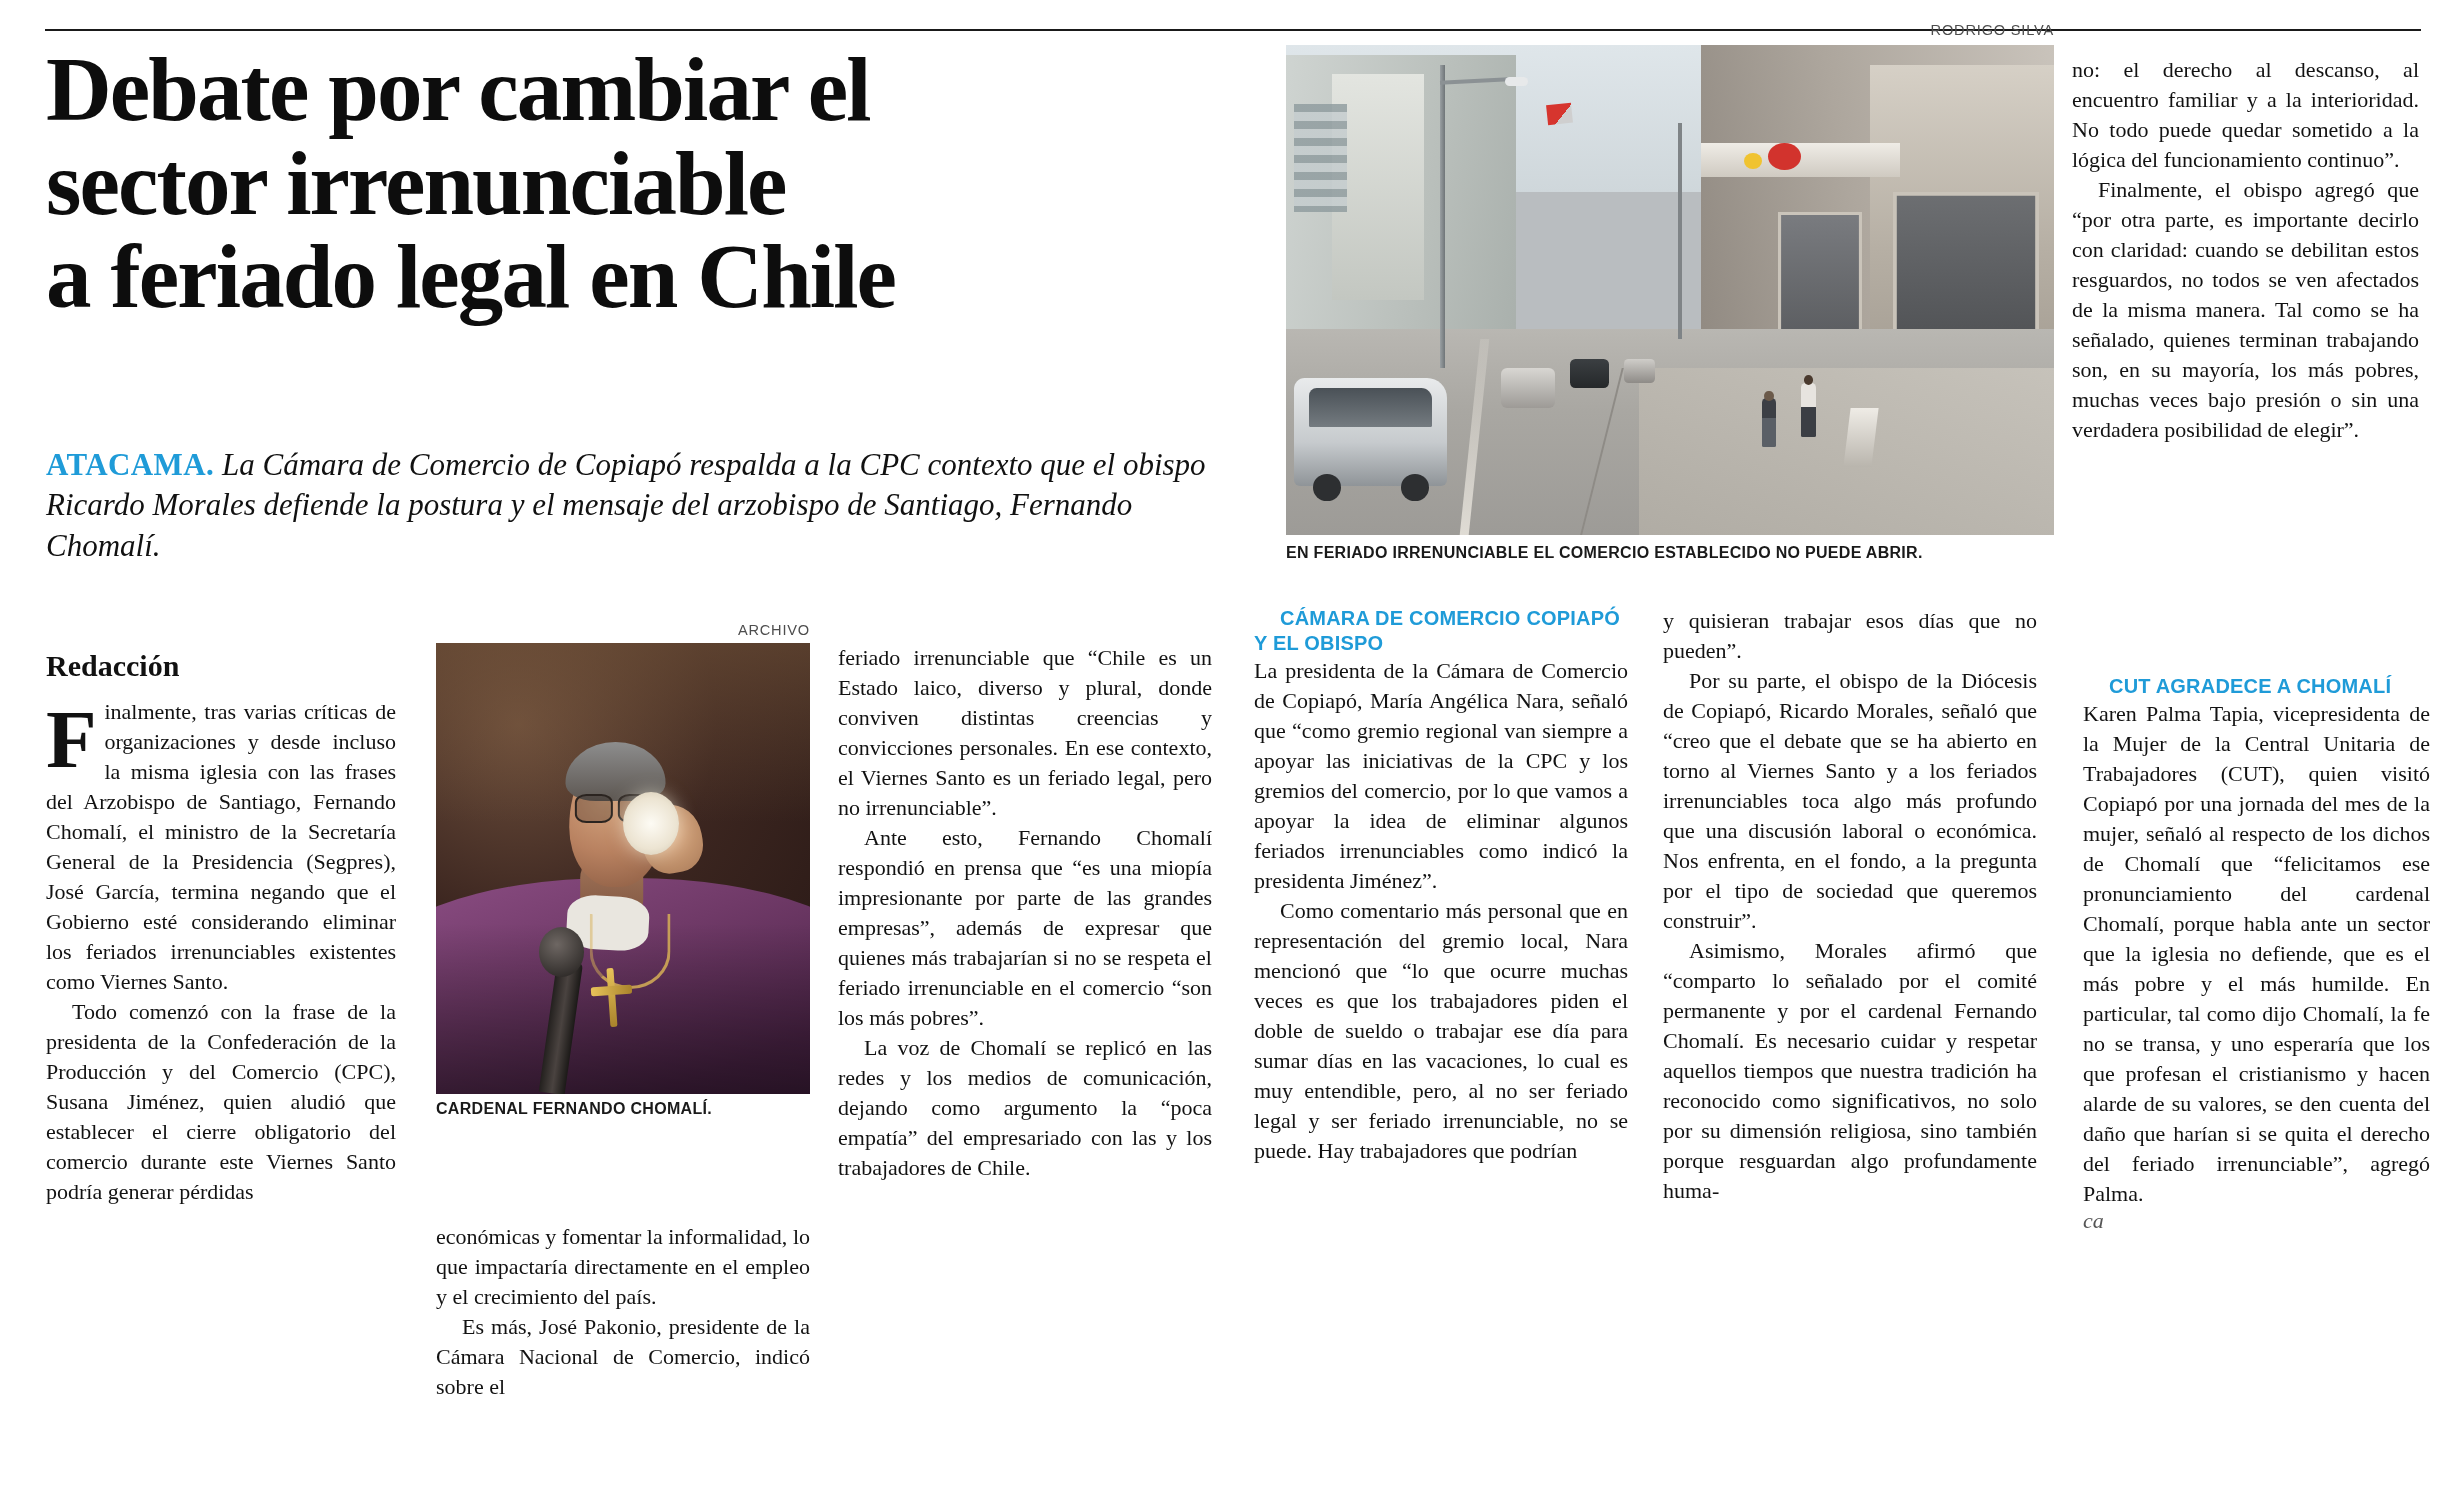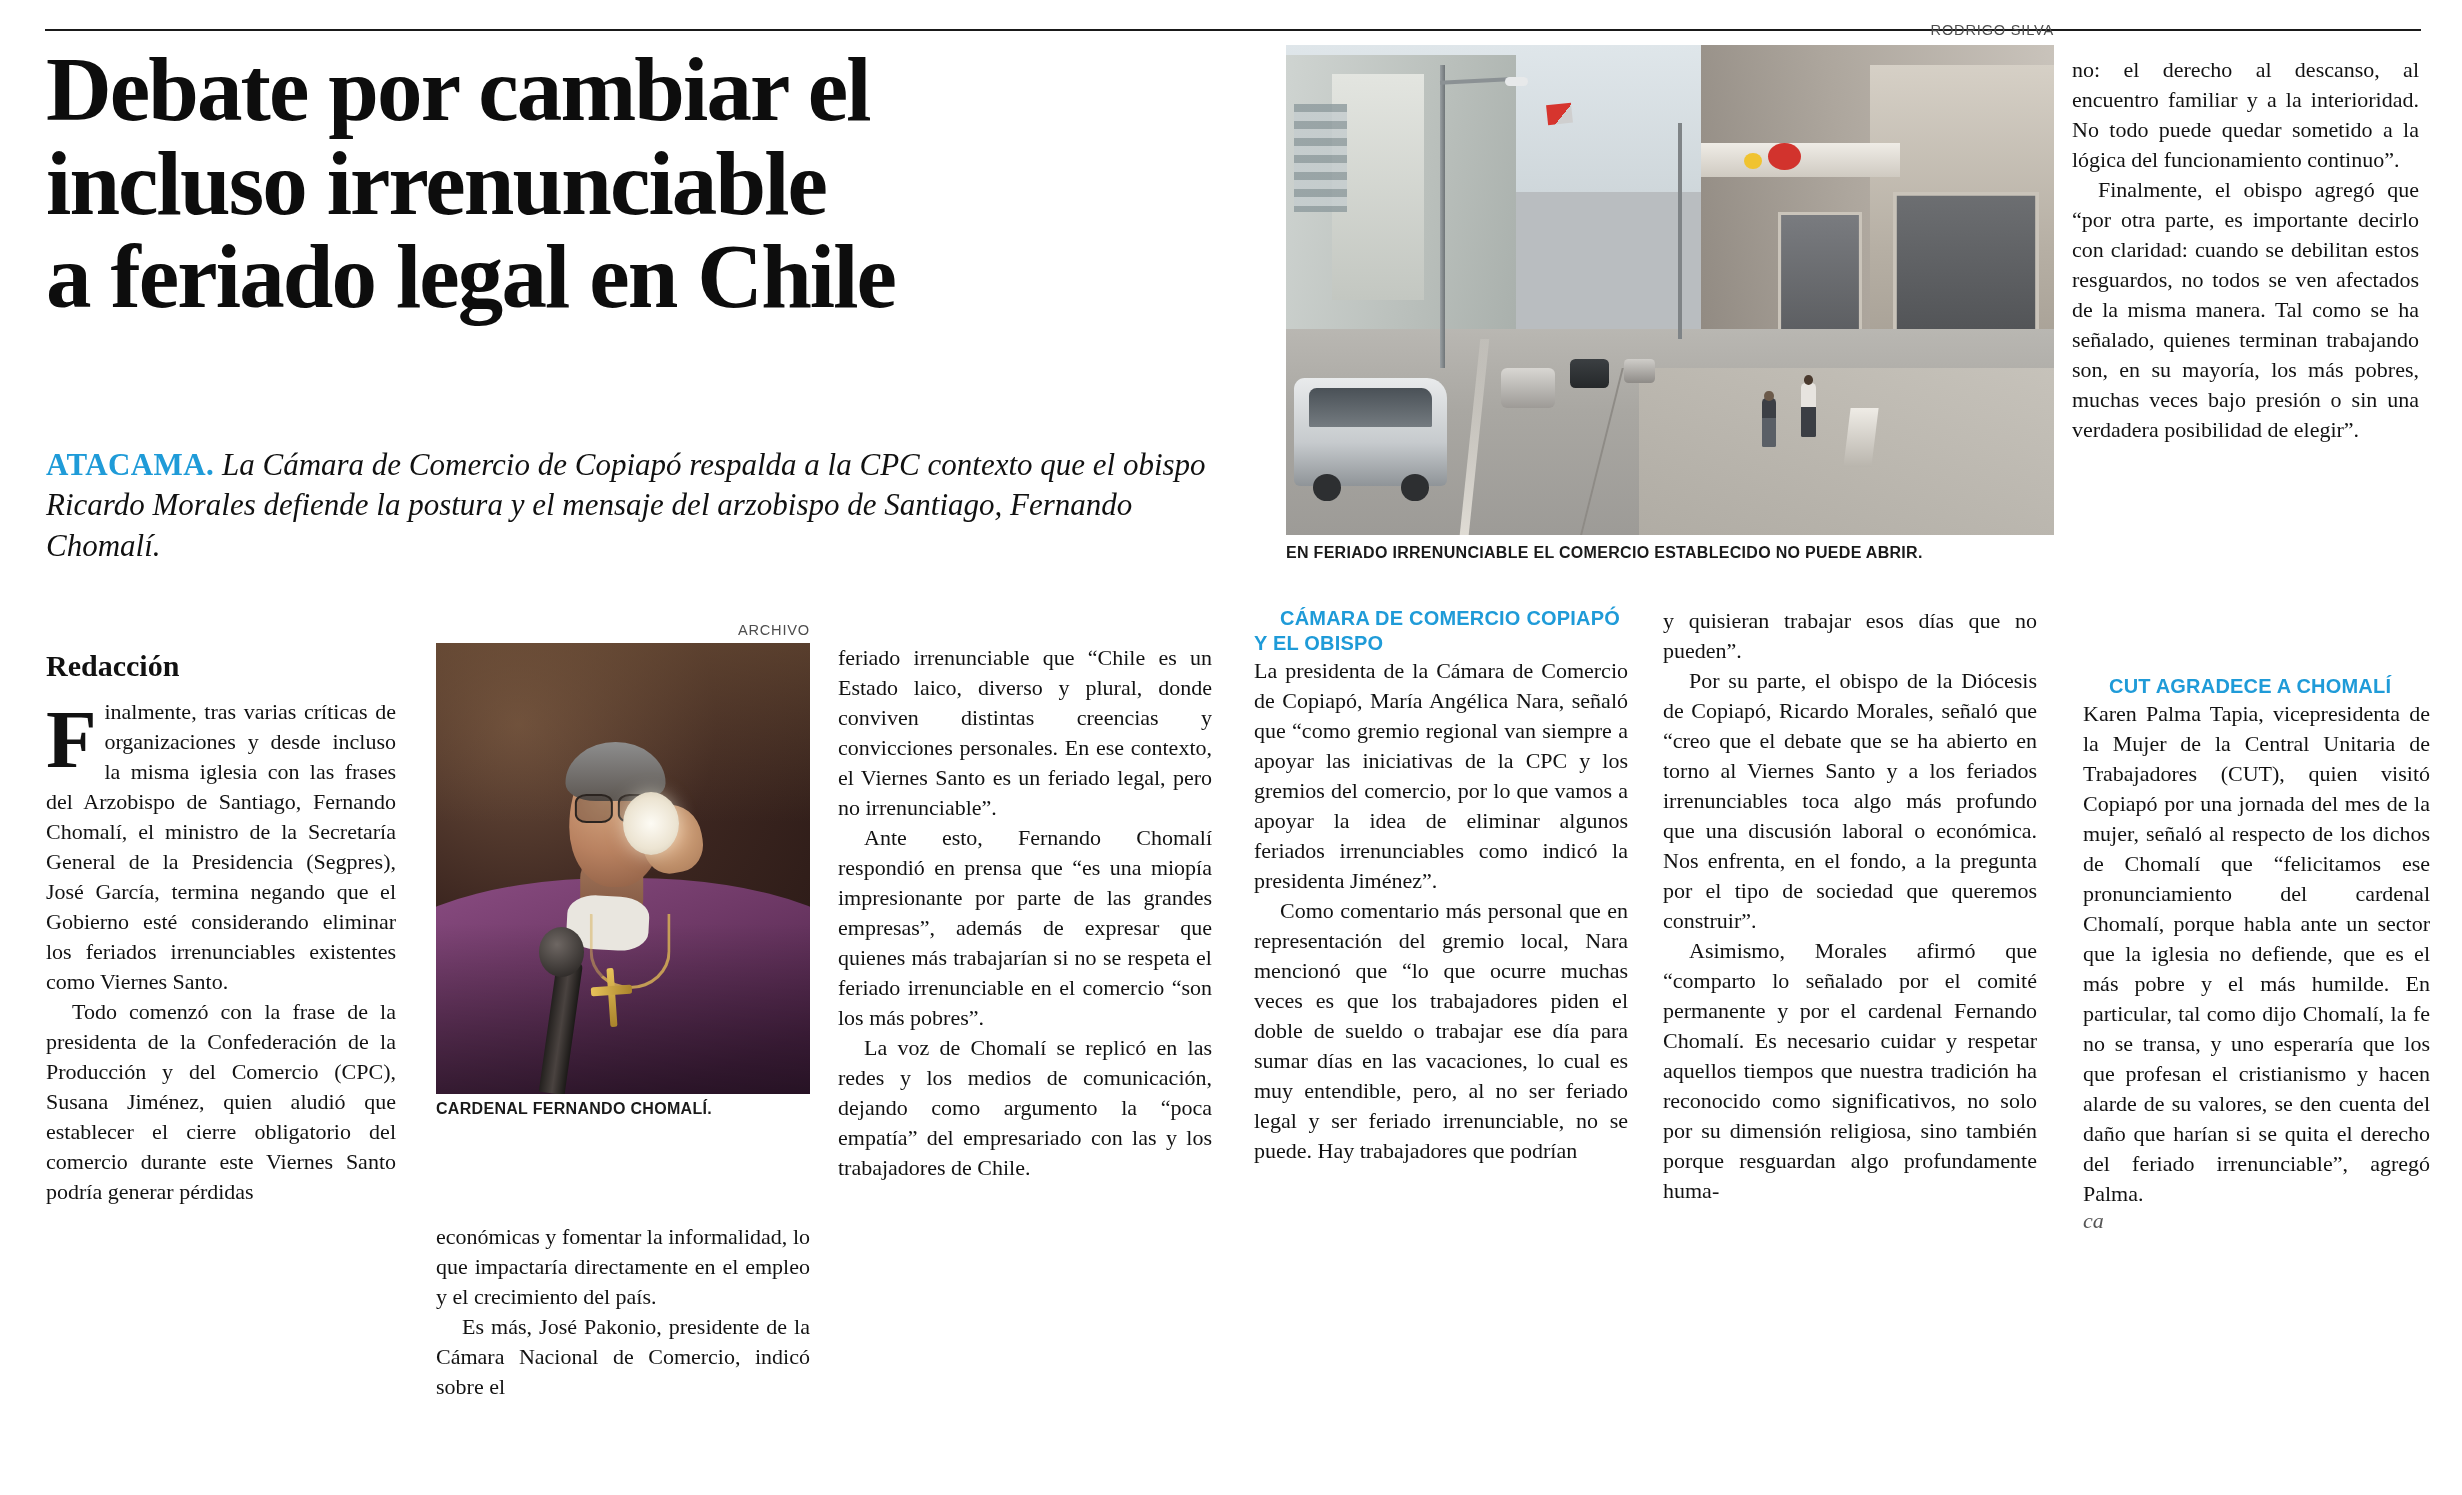--- a/index.html
+++ b/index.html
@@ -466,21 +466,21 @@
 </style>
 </head>
 <body>
 
 <div class="page">
 
   <div class="top-rule"></div>
 
   <div class="headline">
     <span class="ln">Debate por cambiar el</span>
-    <span class="ln">incluso irrenunciable</span>
+    <span class="ln">sector irrenunciable</span>
     <span class="ln">a feriado legal en Chile</span>
   </div>
 
   <div class="standfirst">
     <span class="kicker">ATACAMA.</span>
     <span>La Cámara de Comercio de Copiapó respalda a la CPC contexto que el obispo Ricardo Morales defiende la postura y el mensaje del arzobispo de Santiago, Fernando Chomalí.</span>
   </div>
 
   <div class="byline">Redacción</div>
 

